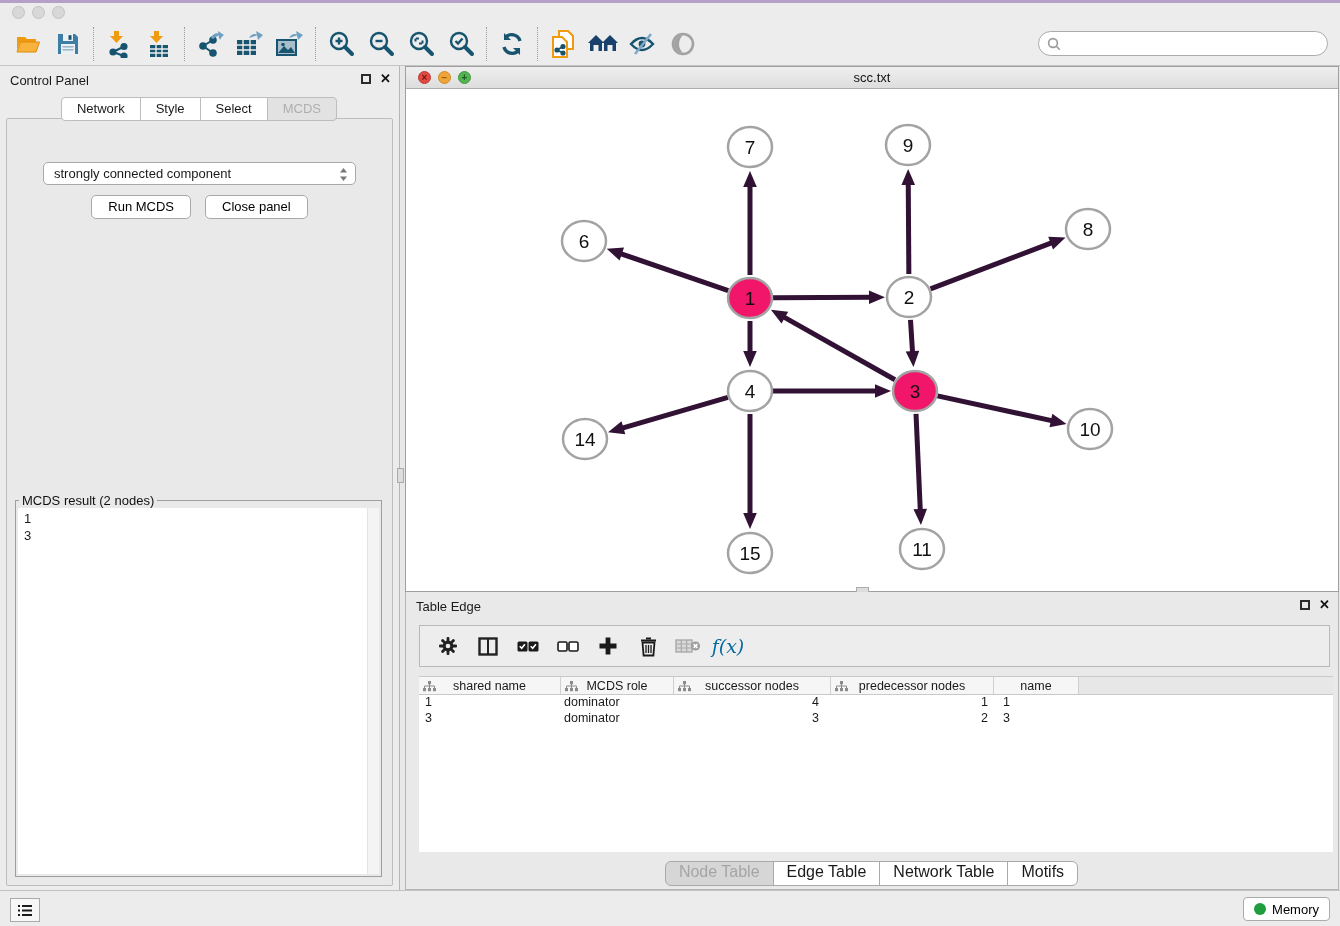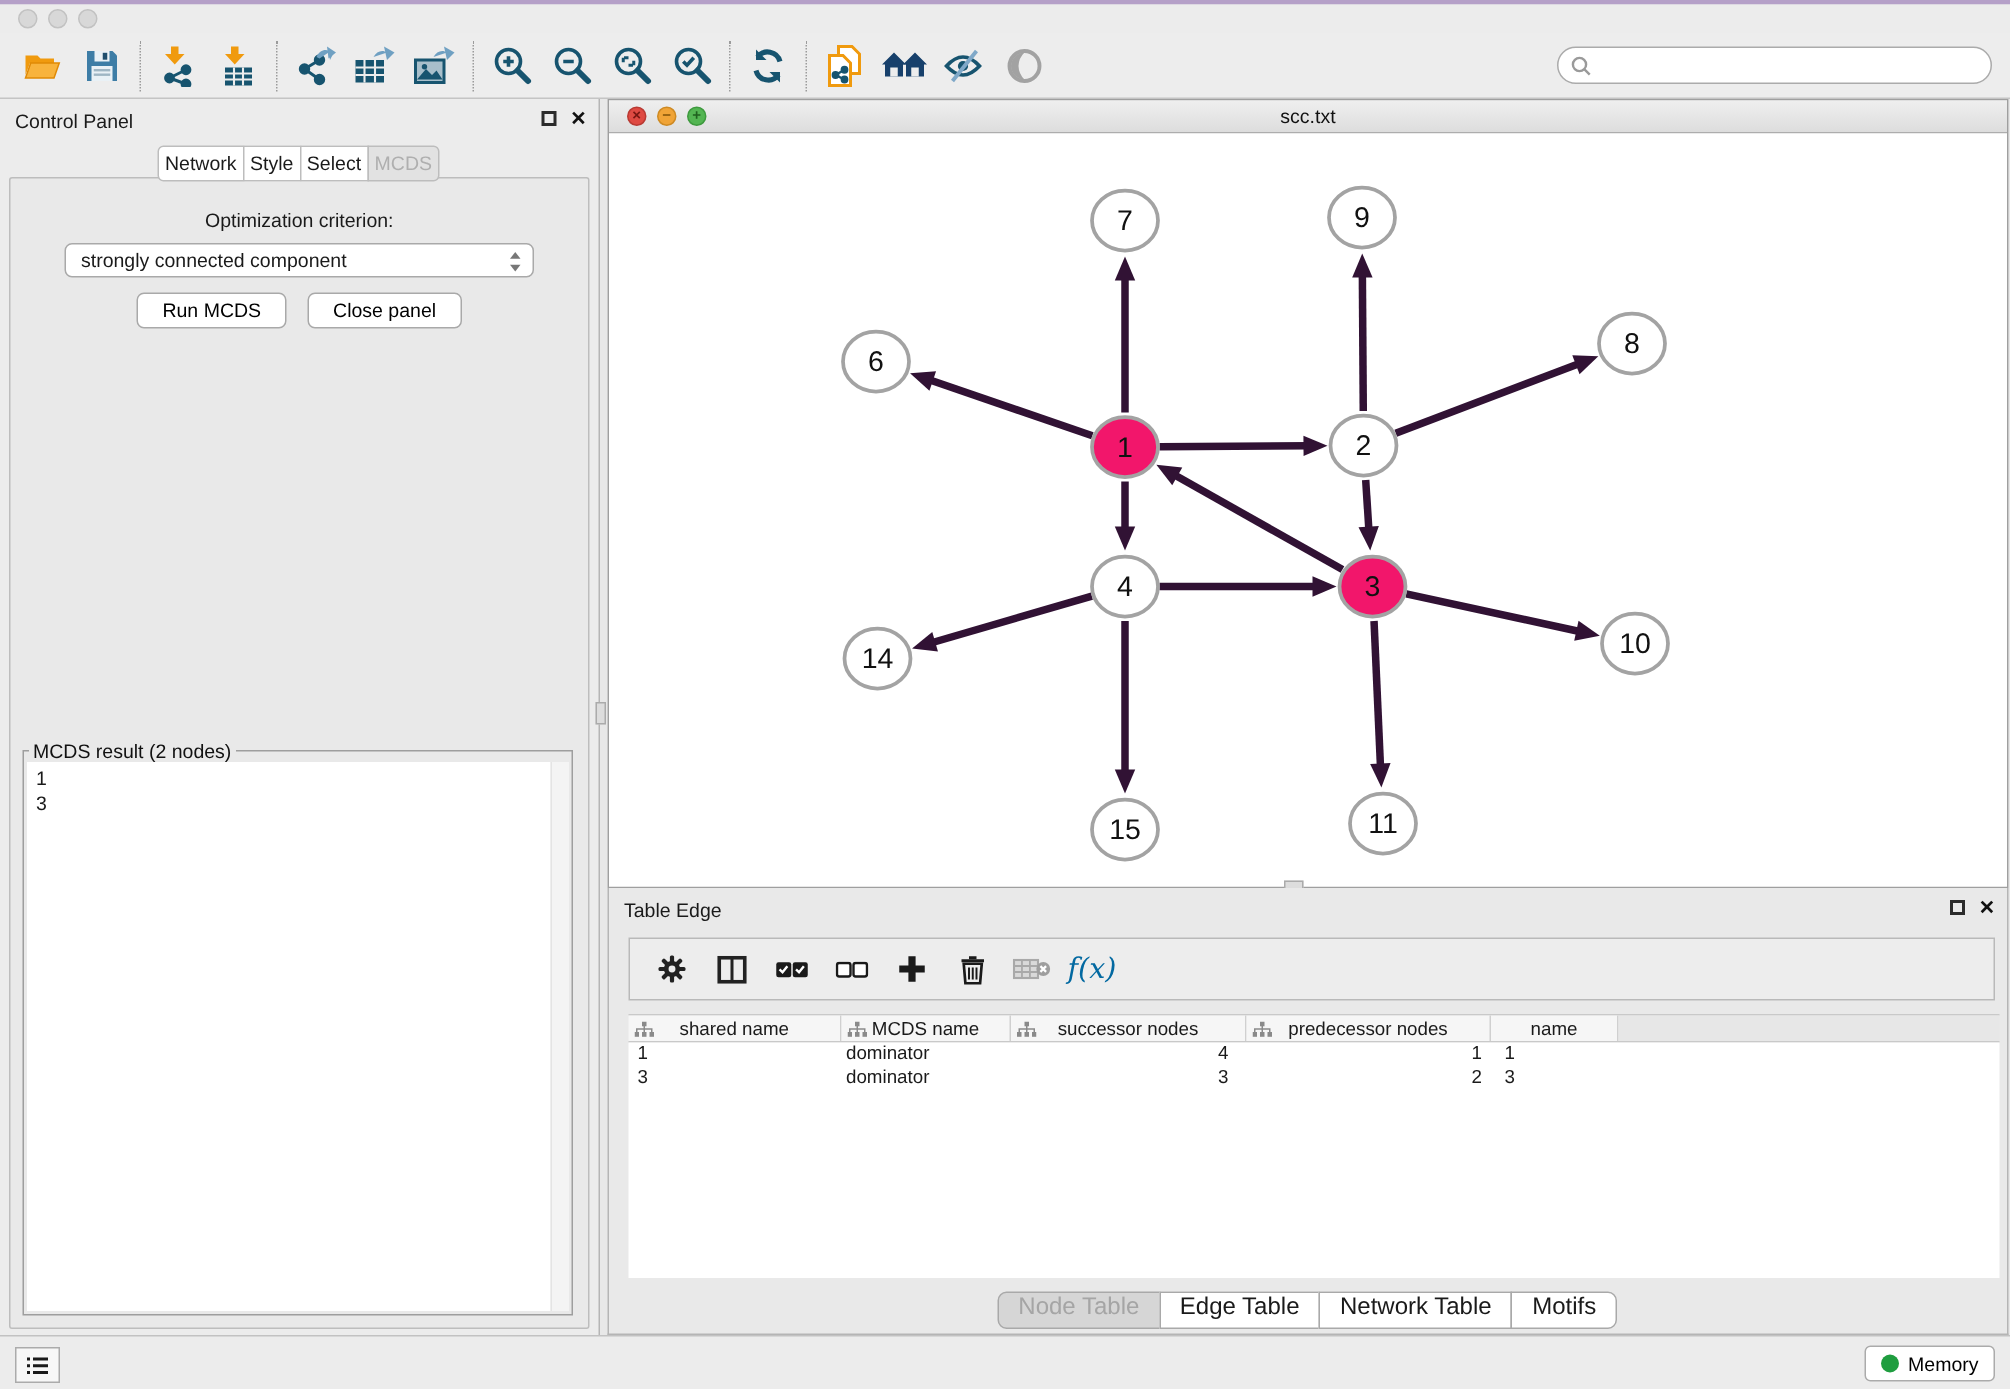--- a/index.html
+++ b/index.html
@@ -20,21 +20,21 @@
   #search-wrap input { border:none; outline:none; flex:1; font-size:13px; background:transparent; margin-left:5px; }
 
   
   #control-panel { position:absolute; left:0; top:66px; width:400px; height:824px; background:#ECECEC; border-right:1px solid #B5B5B5; }
   .panel-head { position:relative; height:28px; }
   .panel-head .p-title { position:absolute; left:10px; top:7px; font-size:13px; }
   .p-icons { position:absolute; right:8px; top:7px; display:flex; gap:9px; align-items:center; }
   .float-ic { width:10px; height:10px; border:2px solid #2B2B2B; display:inline-block; }
   .close-ic { font-size:13px; font-weight:bold; color:#111; line-height:12px; }
   #cp-tabs { position:absolute; left:0; right:0; top:31px; display:flex; justify-content:center; z-index:3; }
-  .cp-tab { padding:3px 4px 4px; background:#fff; border:1px solid #BDBDBD; margin-left:-1px; font-size:13px; cursor:default; }
+  .cp-tab { padding:3px 15px 4px; background:#fff; border:1px solid #BDBDBD; margin-left:-1px; font-size:13px; cursor:default; }
   .cp-tab:first-child { border-radius:4px 0 0 4px; }
   .cp-tab:last-child { border-radius:0 4px 4px 0; }
   .cp-tab.active { background:#E2E2E2; color:#AFAFAF; }
   #cp-body { position:absolute; left:6px; right:6px; top:52px; bottom:4px; background:#E9E9E9; border:1px solid #BDBDBD; border-radius:2px; }
   #opt-label { position:absolute; top:20px; left:0; right:0; text-align:center; }
   #opt-select { position:absolute; top:43px; left:36px; right:36px; height:23px; background:#fff; border:1px solid #A9A9A9; border-radius:5px; display:flex; align-items:center; padding:0 22px 0 10px; font-size:13px; }
   #opt-select .stepper { position:absolute; right:7px; top:4px; }
   #btn-row { position:absolute; top:76px; left:0; right:0; display:flex; justify-content:center; gap:14px; }
   .cp-btn { background:#fff; border:1px solid #A9A9A9; border-radius:5px; padding:3px 16px 4px; font-size:13px; }
   #result-fieldset { position:absolute; left:8px; right:10px; top:374px; bottom:8px; border:1px solid #9E9E9E; }
@@ -255,21 +255,20 @@
       <span class="close-ic">✕</span>
     </span>
   </div>
   <div id="cp-tabs">
       <div class="cp-tab">Network</div>
       <div class="cp-tab">Style</div>
       <div class="cp-tab">Select</div>
       <div class="cp-tab active">MCDS</div>
     </div>
   <div id="cp-body">
-    <div id="opt-label">Optimization criterion:</div>
     <div id="btn-row">
       <button class="cp-btn">Run MCDS</button>
       <button class="cp-btn">Close panel</button>
     </div>
     <div id="opt-select">
       <span>strongly connected component</span>
       <span class="stepper">
         <svg width="9" height="15" viewBox="0 0 9 15">
             <path d="M4.5 1L8 5.5H1z" fill="#777"></path>
             <path d="M4.5 14L1 9.5h7z" fill="#777"></path>
@@ -437,21 +436,21 @@
         <div class="th" style="width: 113px;">
           <span class="th-icon"><svg width="13" height="11" viewBox="0 0 13 11">
               <g fill="#8A8A8A">
                 <rect x="5" y="0" width="3" height="3.2"></rect>
                 <rect x="0" y="7" width="3" height="3.2"></rect>
                 <rect x="5" y="7" width="3" height="3.2"></rect>
                 <rect x="10" y="7" width="3" height="3.2"></rect>
               </g>
               <path d="M6.5 3v2M1.5 7V5h10v2M6.5 5v2" stroke="#8A8A8A" fill="none"></path>
             </svg></span>
-          <span class="th-label">MCDS name</span>
+          <span class="th-label">MCDS role</span>
         </div>
         <div class="th" style="width: 157px;">
           <span class="th-icon"><svg width="13" height="11" viewBox="0 0 13 11">
               <g fill="#8A8A8A">
                 <rect x="5" y="0" width="3" height="3.2"></rect>
                 <rect x="0" y="7" width="3" height="3.2"></rect>
                 <rect x="5" y="7" width="3" height="3.2"></rect>
                 <rect x="10" y="7" width="3" height="3.2"></rect>
               </g>
               <path d="M6.5 3v2M1.5 7V5h10v2M6.5 5v2" stroke="#8A8A8A" fill="none"></path>

